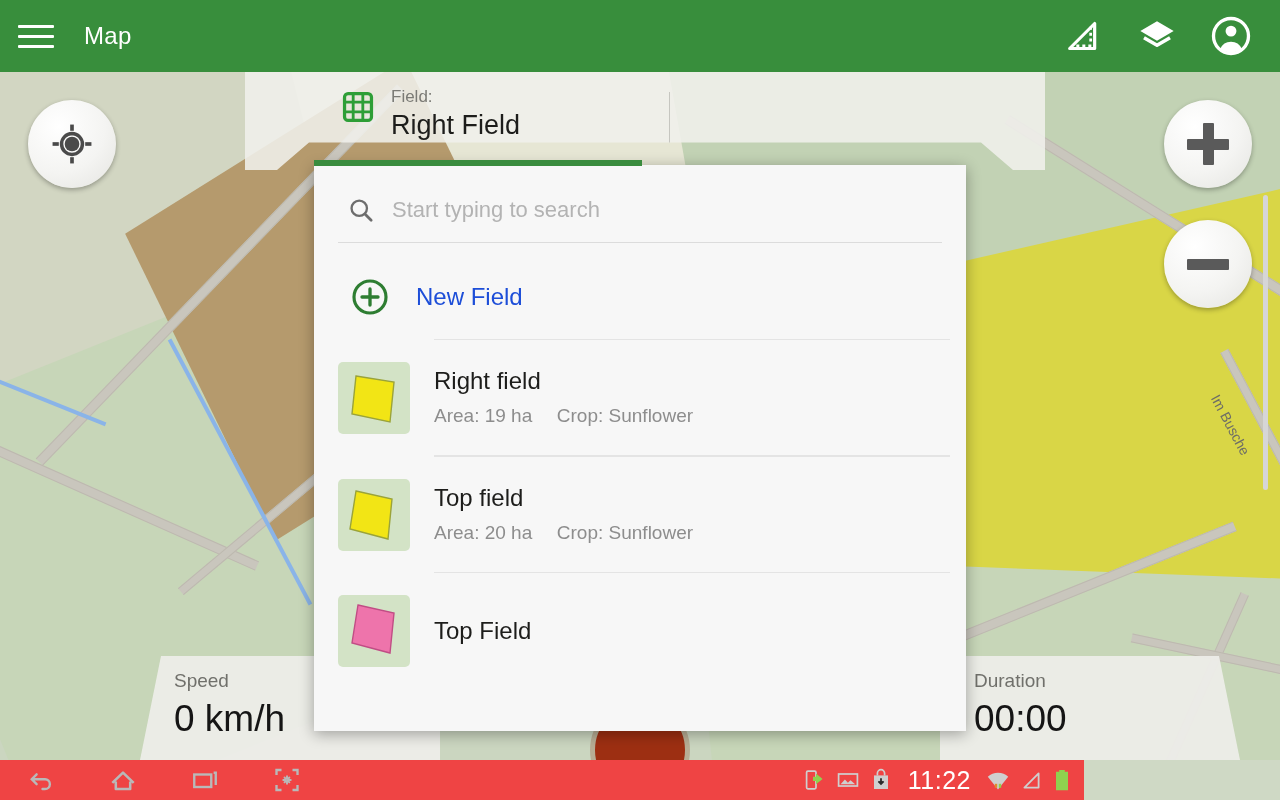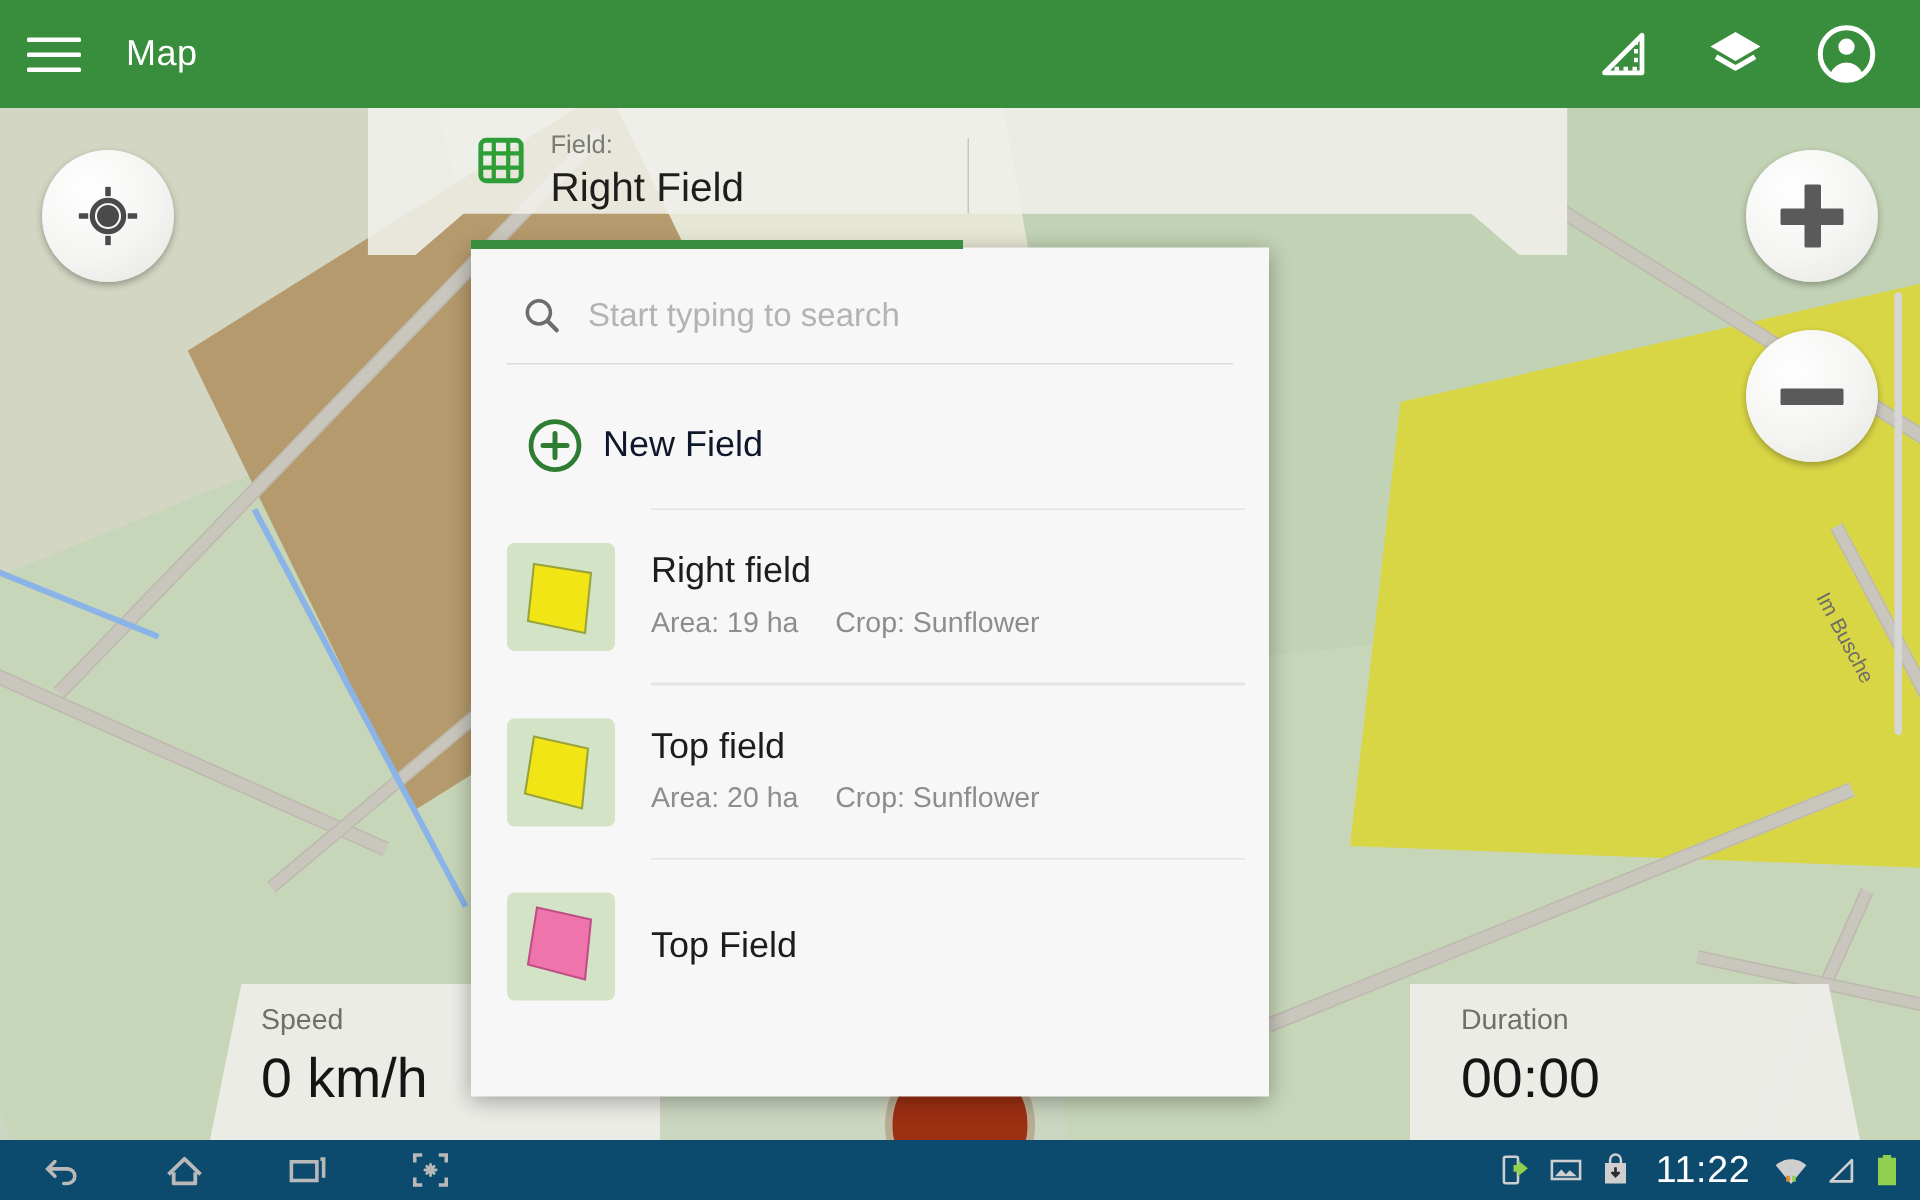--- a/index.html
+++ b/index.html
@@ -42,30 +42,30 @@
   .bar-icon { width: 46px; height: 46px; display: flex; align-items: center; justify-content: center; cursor: pointer; }
 
   
   #ctxpanel {
     position: absolute; left: 245px; top: 72px; width: 800px; height: 98px;
     background: rgba(240,240,236,0.88);
     z-index: 22;
     clip-path: polygon(0 0, 100% 0, 100% 100%, 96% 100%, 92% 72%, 8% 72%, 4% 100%, 0 100%);
     box-shadow: 0 2px 5px rgba(0,0,0,.20);
   }
-  #ctxrow { display: flex; height: 72px; align-items: flex-start; padding-top: 16px; }
+  #ctxrow { display: flex; height: 72px; align-items: flex-start; padding-top: 16px; margin-left: 24px; }
   .ctxitem { display: flex; align-items: flex-start; }
   .ctxicon { width: 38px; height: 38px; margin-right: 14px; display:flex; align-items:center; justify-content:center;}
   .ctxlabel { color: #7b7b76; font-size: 17px; line-height: 18px; }
   .ctxvalue { color: #1d1d1b; font-size: 27px; line-height: 34px; margin-top: 2px; }
   #ctxdivider { width: 1px; height: 56px; background: #c6c6c0; margin: 4px 0 0 0; }
 
   
   #dropdown {
-    position: absolute; left: 314px; top: 165px; width: 532px; height: 566px;
+    position: absolute; left: 314px; top: 165px; width: 652px; height: 566px;
     background: #f7f7f7; z-index: 30;
     box-shadow: 0 3px 14px rgba(0,0,0,.33);
     overflow: hidden;
   }
   #tabunderline {
     position: absolute; left: 314px; top: 160px; width: 328px; height: 6px;
     background: #3a8c3e; z-index: 31;
   }
   #searchbox { height: 90px; padding: 0 24px; display: flex; align-items: center; }
   #search-inner { display: flex; align-items: center; width: 100%; border-bottom: 1px solid #dcdcdc; height: 66px; }
@@ -74,21 +74,21 @@
     flex: 1; border: none; outline: none; background: transparent;
     font-size: 22px; color: #333; font-family: "Liberation Sans", sans-serif;
     padding-left: 8px;
   }
   #search-input::placeholder { color: #b3b3b3; }
 
   #newfield-row {
     height: 84px; display: flex; align-items: center; padding-left: 24px; cursor: pointer;
   }
   #newfield-icon { width: 64px; display: flex; align-items: center; justify-content: center; }
-  #newfield-label { color: #0f172a; font-size: 24px; }
+  #newfield-label { color: #1d4ed8; font-size: 24px; margin-left: 14px; }
   .rowsep { height: 1px; background: #e4e4e4; margin-left: 120px; margin-right: 16px; }
 
   .field-row { height: 115px; display: flex; align-items: center; padding-left: 24px; cursor: pointer; }
   .thumb {
     width: 72px; height: 72px; border-radius: 5px; background: #d3e3c6;
     margin-right: 24px; flex: 0 0 72px; position: relative; overflow: hidden;
   }
   .thumb svg { position: absolute; left: 0; top: 0; }
   .field-text { display: flex; flex-direction: column; justify-content: center; }
   .field-name { font-size: 24px; color: #1d1d1b; line-height: 32px; }
@@ -129,22 +129,22 @@
   .stat-value { font-size: 37px; color: #151515; line-height: 50px; font-weight: normal; }
 
   #vehicle-marker {
     position: absolute; left: 590px; top: 700px; width: 100px; height: 100px;
     border-radius: 50%; background: #9d2f12;
     border: 5px solid #b8ad94; z-index: 10;
   }
 
   
   #sysbar {
-    position: absolute; left: 0; top: 760px; width: 1280px; height: 40px;
-    background: #0c4a6e; z-index: 60; display: flex; align-items: center; justify-content: center;
+    position: absolute; left: 0; top: 760px; width: 1084px; height: 40px;
+    background: #ef4444; z-index: 60; display: flex; align-items: center; justify-content: center;
   }
   #navkeys { display: flex; align-items: center; gap: 0; }
   .navkey { width: 82px; height: 40px; display: flex; align-items: center; justify-content: center; cursor: pointer; }
   #sysstatus { margin-left: auto; display: flex; align-items: center; gap: 9px; padding-right: 12px; }
   #clock { color: #fff; font-size: 25px; letter-spacing: .5px; margin: 0 6px; }
   .sysicon { display: flex; align-items: center; justify-content: center; }
 </style>
 </head>
 <body>
 

